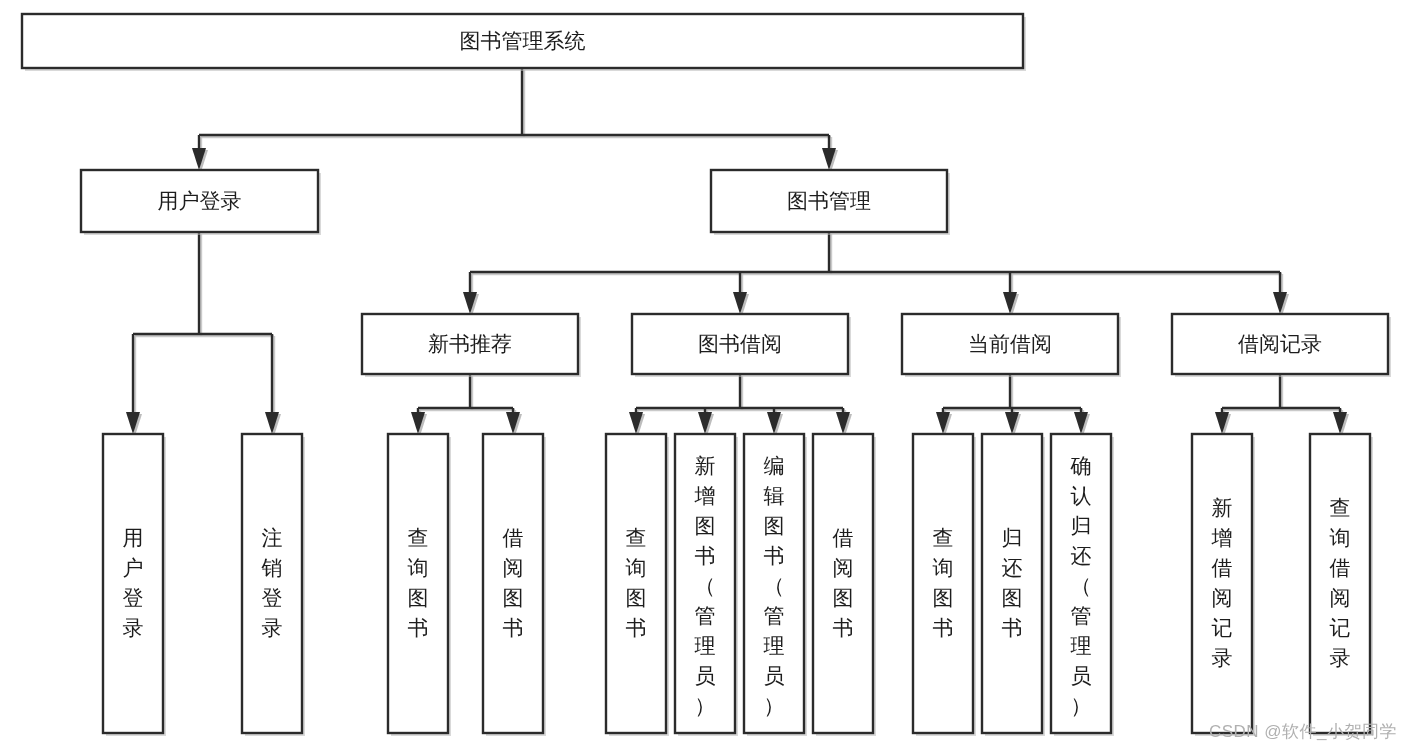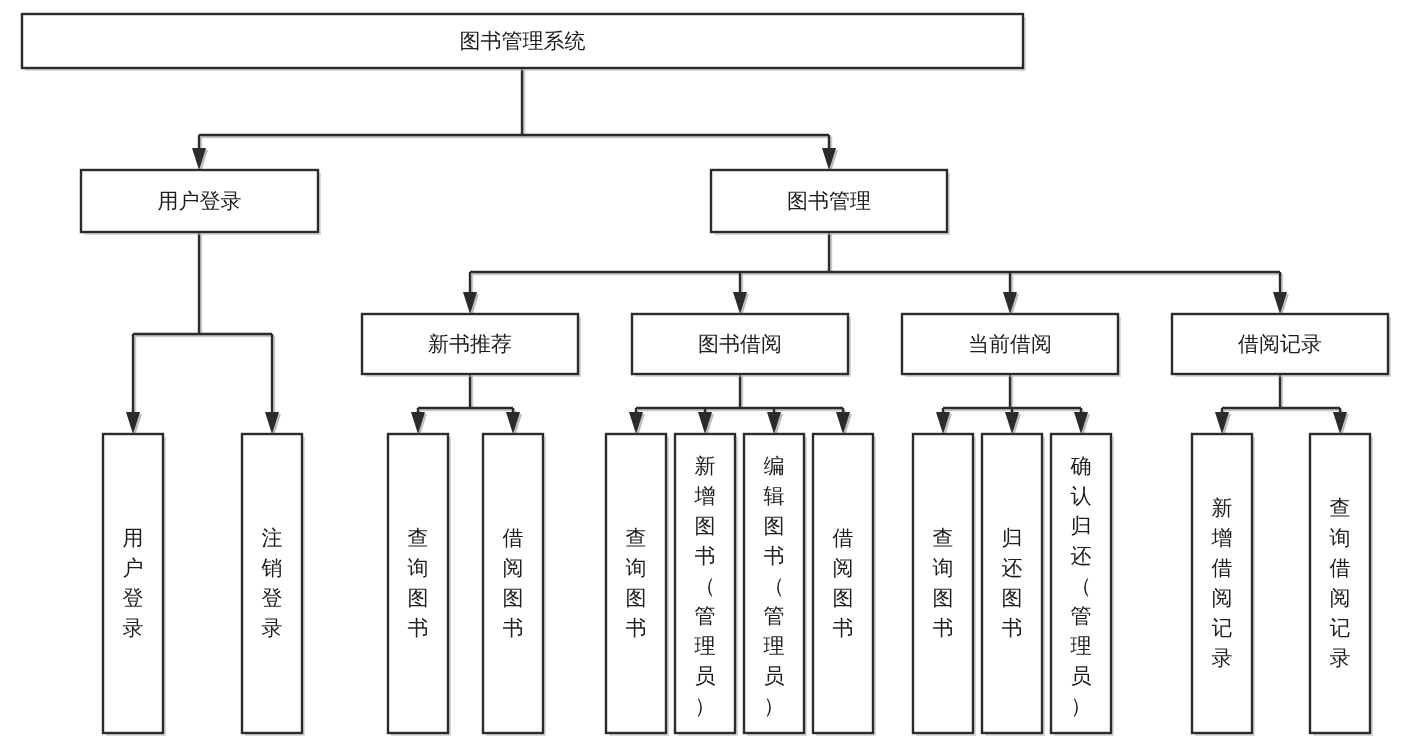--- a/index.html
+++ b/index.html
@@ -318,14 +318,15 @@
           <text class="node-label" x="1222" y="508.5" font-size="21"><tspan x="1222" dy="0">新</tspan><tspan x="1222" dy="30">增</tspan><tspan x="1222" dy="30">借</tspan><tspan x="1222" dy="30">阅</tspan><tspan x="1222" dy="30">记</tspan><tspan x="1222" dy="30">录</tspan></text>
         </g>
         <g>
           <rect class="node-shadow" x="1313" y="437" width="60" height="299"></rect>
           <rect class="node-rect" x="1310" y="434" width="60" height="299"></rect>
           <text class="node-label" x="1340" y="508.5" font-size="21"><tspan x="1340" dy="0">查</tspan><tspan x="1340" dy="30">询</tspan><tspan x="1340" dy="30">借</tspan><tspan x="1340" dy="30">阅</tspan><tspan x="1340" dy="30">记</tspan><tspan x="1340" dy="30">录</tspan></text>
         </g>
       </g>
   </svg>
 
+  <div class="watermark">CSDN @软件_小贺同学</div>
 
 </div>
 
 </body></html>

